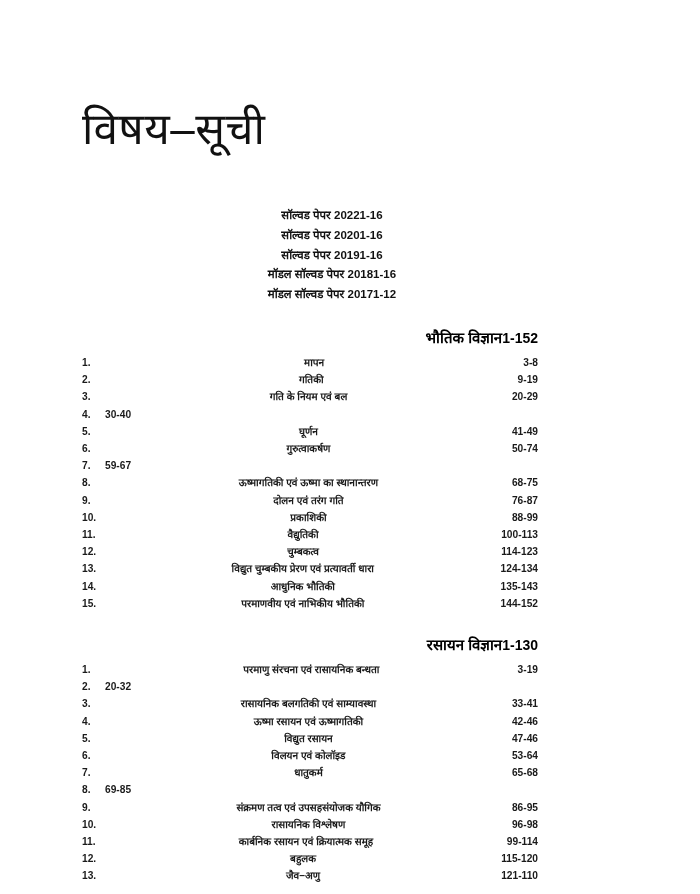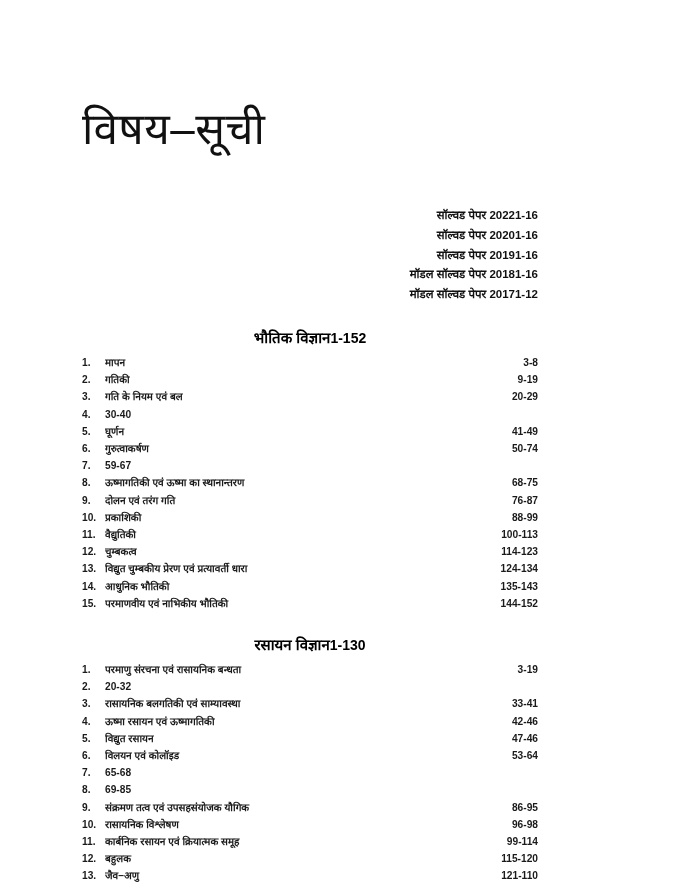--- a/index.html
+++ b/index.html
@@ -38,42 +38,42 @@
     top: 206px;
     width: 456px;
   }
   .papers {
     margin: 0;
     padding: 0;
   }
   .paper-row {
     display: flex;
     align-items: baseline;
-    justify-content: flex-end;
+    justify-content: center;
     font-size: 11.5px;
     line-height: 19.8px;
     font-weight: 600;
     color: #111111;
     margin-left: 44px;
   }
   .paper-row .p-label {
     white-space: nowrap;
   }
   .paper-row .p-pages {
     white-space: nowrap;
     text-align: right;
     font-family: "Liberation Sans", "DejaVu Sans", sans-serif;
   }
   .section {
     margin-top: 22px;
   }
   .section-head {
     display: flex;
     align-items: baseline;
-    justify-content: center;
+    justify-content: flex-end;
     font-size: 15px;
     line-height: 22px;
     font-weight: 700;
     color: #000000;
     margin-bottom: 5px;
     margin-top: 20px;
   }
   .section-head .s-pages {
     font-size: 14px;
     white-space: nowrap;
@@ -93,20 +93,21 @@
   .chapter-row .c-num {
     width: 23px;
     flex: 0 0 23px;
     text-align: left;
     white-space: nowrap;
   }
   .chapter-row .c-title {
     flex: 1 1 auto;
     white-space: nowrap;
     overflow: hidden;
+    text-align: center;
   }
   .chapter-row .c-pages {
     flex: 0 0 auto;
     text-align: right;
     white-space: nowrap;
   }
 </style>
 </head>
 <body>
 
@@ -251,20 +252,21 @@
               <span class="c-title">विद्युत रसायन</span>
               <span class="c-pages">47-46</span>
             </div>
             <div class="chapter-row">
               <span class="c-num">6.</span>
               <span class="c-title">विलयन एवं कोलॉइड</span>
               <span class="c-pages">53-64</span>
             </div>
             <div class="chapter-row">
               <span class="c-num">7.</span>
+              <span class="c-title">धातुकर्म</span>
               <span class="c-pages">65-68</span>
             </div>
             <div class="chapter-row">
               <span class="c-num">8.</span>
               <span class="c-pages">69-85</span>
             </div>
             <div class="chapter-row">
               <span class="c-num">9.</span>
               <span class="c-title">संक्रमण तत्व एवं उपसहसंयोजक यौगिक</span>
               <span class="c-pages">86-95</span>

